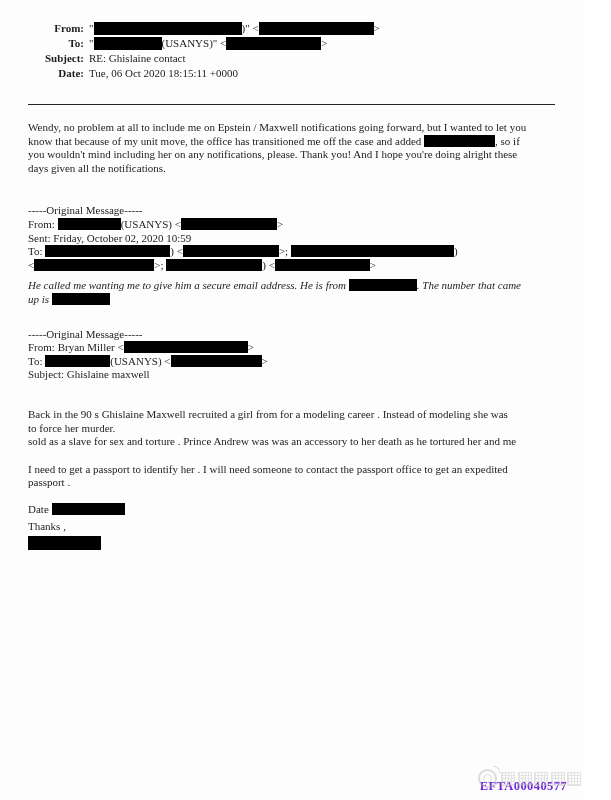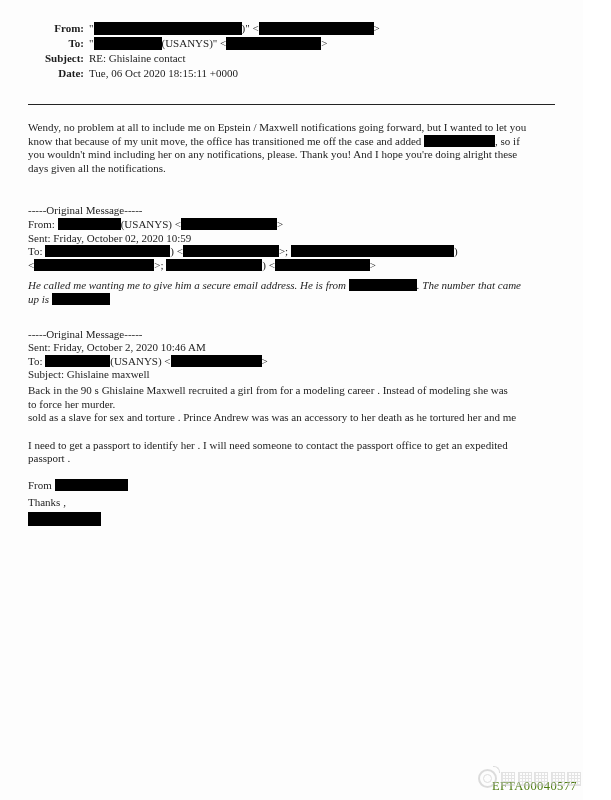--- a/index.html
+++ b/index.html
@@ -35,37 +35,37 @@
     display: inline-block;
     background: #000;
     height: 12px;
     vertical-align: -2px;
   }
   .block { margin-top: 14px; }
   .block[data-name="reply-paragraph"]          { margin-top: 16px; }
   .block[data-name="quoted-message-1-header"]  { margin-top: 29px; }
   .block[data-name="secure-email-paragraph"]   { margin-top: 7px; font-style: italic; }
   .block[data-name="quoted-message-2-header"]  { margin-top: 21px; }
-  .block[data-name="maxwell-claim-paragraph"]  { margin-top: 2px; }
+  .block[data-name="maxwell-claim-paragraph"]  { margin-top: 26px; }
   .block[data-name="passport-paragraph"]       { }
   .block[data-name="text-number-line"]         { margin-top: 13px; }
   .block[data-name="signoff-line"]             { margin-top: 4px; }
   .block[data-name="signature-redaction"]      { margin-top: 2px; }
   .block[data-name="signature-redaction"] .redaction { height: 14px; }
 
   
   .bates {
     position: absolute;
-    right: 6px;
+    right: 16px;
     bottom: 6px;
     z-index: 1;
     font-size: 12.5px;
-    font-weight: normal;
+    font-weight: bold;
     letter-spacing: 0.4px;
-    color: #4d7c0f;
+    color: #6d28d9;
   }
   .wm {
     position: absolute;
     right: 2px;
     bottom: 12px;
     z-index: 2;
     display: flex;
     align-items: center;
     gap: 4px;
     opacity: 0.45;
@@ -139,35 +139,35 @@
           <div class="line" data-name="line"><span class="trun" data-name="text-run">Sent: Friday, October 02, 2020 10:59</span></div>
           <div class="line" data-name="line"><span class="trun" data-name="text-run">To: </span><span class="redaction" data-name="redaction-bar" style="width: 125px;"></span><span class="trun" data-name="text-run">) &lt;</span><span class="redaction" data-name="redaction-bar" style="width: 96px;"></span><span class="trun" data-name="text-run">&gt;; </span><span class="redaction" data-name="redaction-bar" style="width: 163px;"></span><span class="trun" data-name="text-run">)</span></div>
           <div class="line" data-name="line"><span class="trun" data-name="text-run">&lt;</span><span class="redaction" data-name="redaction-bar" style="width: 120px;"></span><span class="trun" data-name="text-run">&gt;; </span><span class="redaction" data-name="redaction-bar" style="width: 96px;"></span><span class="trun" data-name="text-run">) &lt;</span><span class="redaction" data-name="redaction-bar" style="width: 95px;"></span><span class="trun" data-name="text-run">&gt;</span></div>
         </div>
         <div class="block" data-name="secure-email-paragraph">
           <div class="line" data-name="line"><span class="trun" data-name="text-run">He called me wanting me to give him a secure email address. He is from </span><span class="redaction" data-name="redaction-bar" style="width: 68px;"></span><span class="trun" data-name="text-run">. The number that came</span></div>
           <div class="line" data-name="line"><span class="trun" data-name="text-run">up is </span><span class="redaction" data-name="redaction-bar" style="width: 58px;"></span></div>
         </div>
         <div class="block" data-name="quoted-message-2-header">
           <div class="line" data-name="line"><span class="trun" data-name="text-run">-----Original Message-----</span></div>
-          <div class="line" data-name="line"><span class="trun" data-name="text-run">Sent: Friday, October 2, 2020 10:46 AM</span></div>
+          <div class="line" data-name="line"><span class="trun" data-name="text-run">From: Bryan Miller &lt;</span><span class="redaction" data-name="redaction-bar" style="width: 124px;"></span><span class="trun" data-name="text-run">&gt;</span></div>
           <div class="line" data-name="line"><span class="trun" data-name="text-run">To: </span><span class="redaction" data-name="redaction-bar" style="width: 65px;"></span><span class="trun" data-name="text-run">(USANYS) &lt;</span><span class="redaction" data-name="redaction-bar" style="width: 91px;"></span><span class="trun" data-name="text-run">&gt;</span></div>
           <div class="line" data-name="line"><span class="trun" data-name="text-run">Subject: Ghislaine maxwell</span></div>
         </div>
         <div class="block" data-name="maxwell-claim-paragraph">
           <div class="line" data-name="line"><span class="trun" data-name="text-run">Back in the 90 s Ghislaine Maxwell recruited a girl from for a modeling career . Instead of modeling she was</span></div>
           <div class="line" data-name="line"><span class="trun" data-name="text-run">to force her murder.</span></div>
           <div class="line" data-name="line"><span class="trun" data-name="text-run">sold as a slave for sex and torture . Prince Andrew was was an accessory to her death as he tortured her and me</span></div>
         </div>
         <div class="block" data-name="passport-paragraph">
           <div class="line" data-name="line"><span class="trun" data-name="text-run">I need to get a passport to identify her . I will need someone to contact the passport office to get an expedited</span></div>
           <div class="line" data-name="line"><span class="trun" data-name="text-run">passport .</span></div>
         </div>
         <div class="block" data-name="text-number-line">
-          <div class="line" data-name="line"><span class="trun" data-name="text-run">From </span><span class="redaction" data-name="redaction-bar" style="width: 73px;"></span></div>
+          <div class="line" data-name="line"><span class="trun" data-name="text-run">Date </span><span class="redaction" data-name="redaction-bar" style="width: 73px;"></span></div>
         </div>
         <div class="block" data-name="signoff-line">
           <div class="line" data-name="line"><span class="trun" data-name="text-run">Thanks ,</span></div>
         </div>
         <div class="block" data-name="signature-redaction">
           <div class="line" data-name="line"><span class="redaction" data-name="redaction-bar" style="width: 73px;"></span></div>
         </div>
       </div>
   </div>
 

